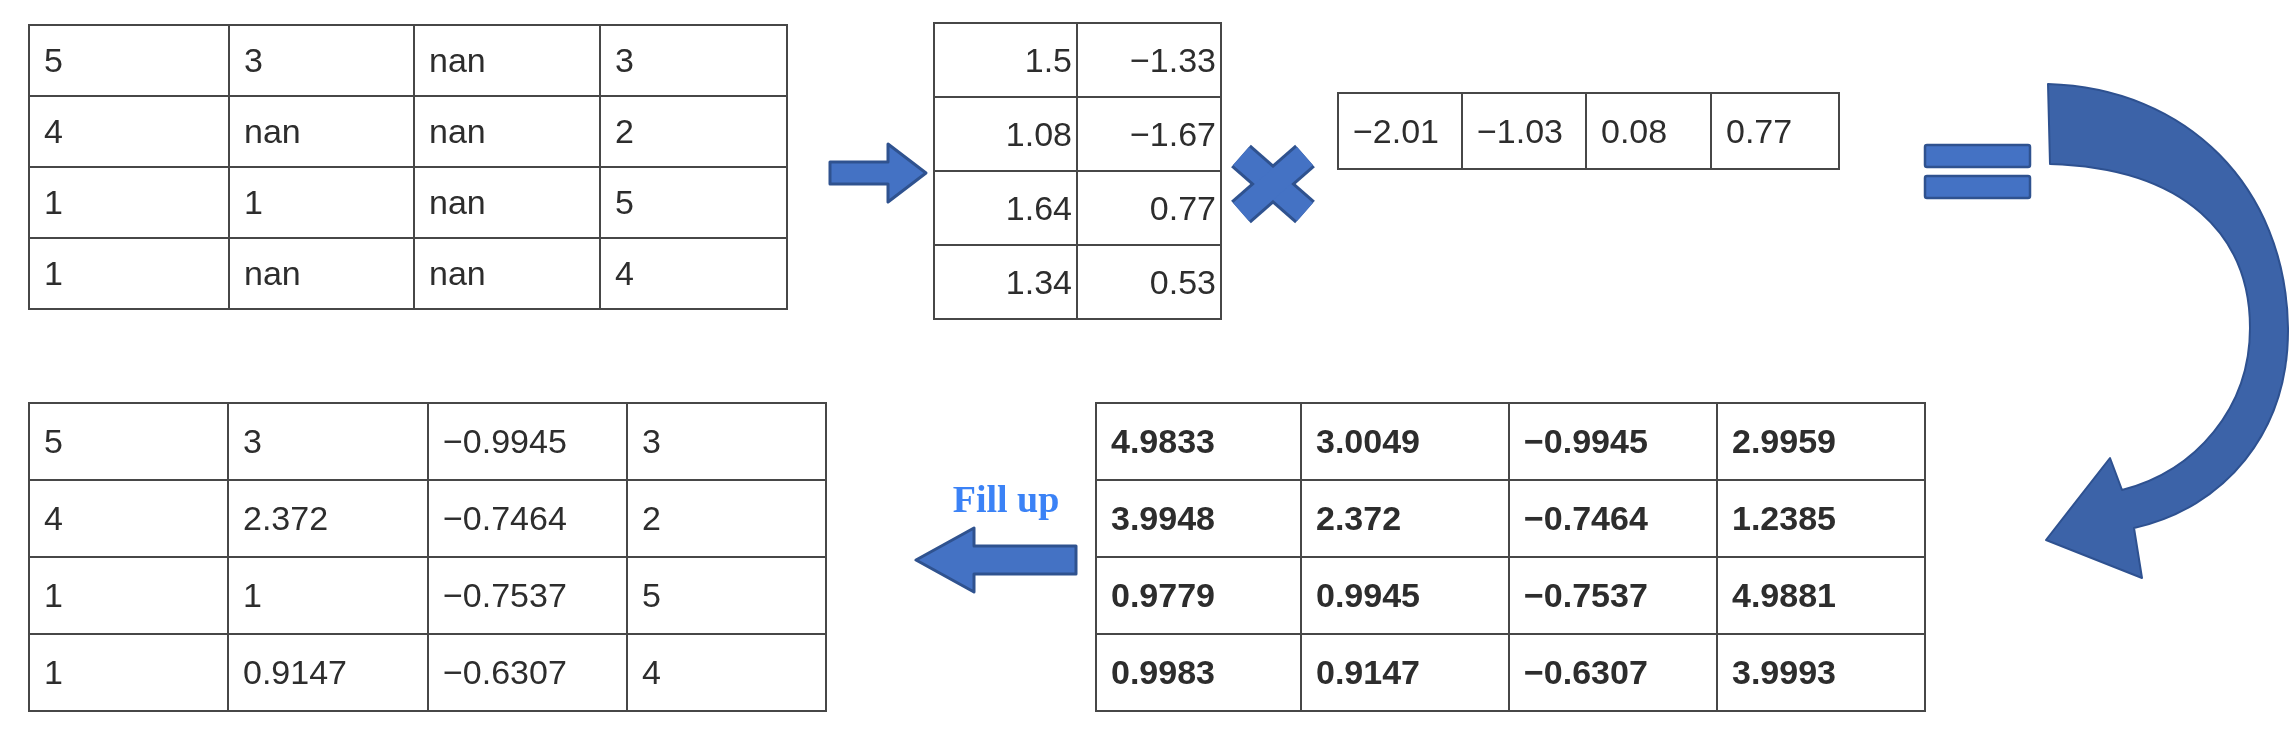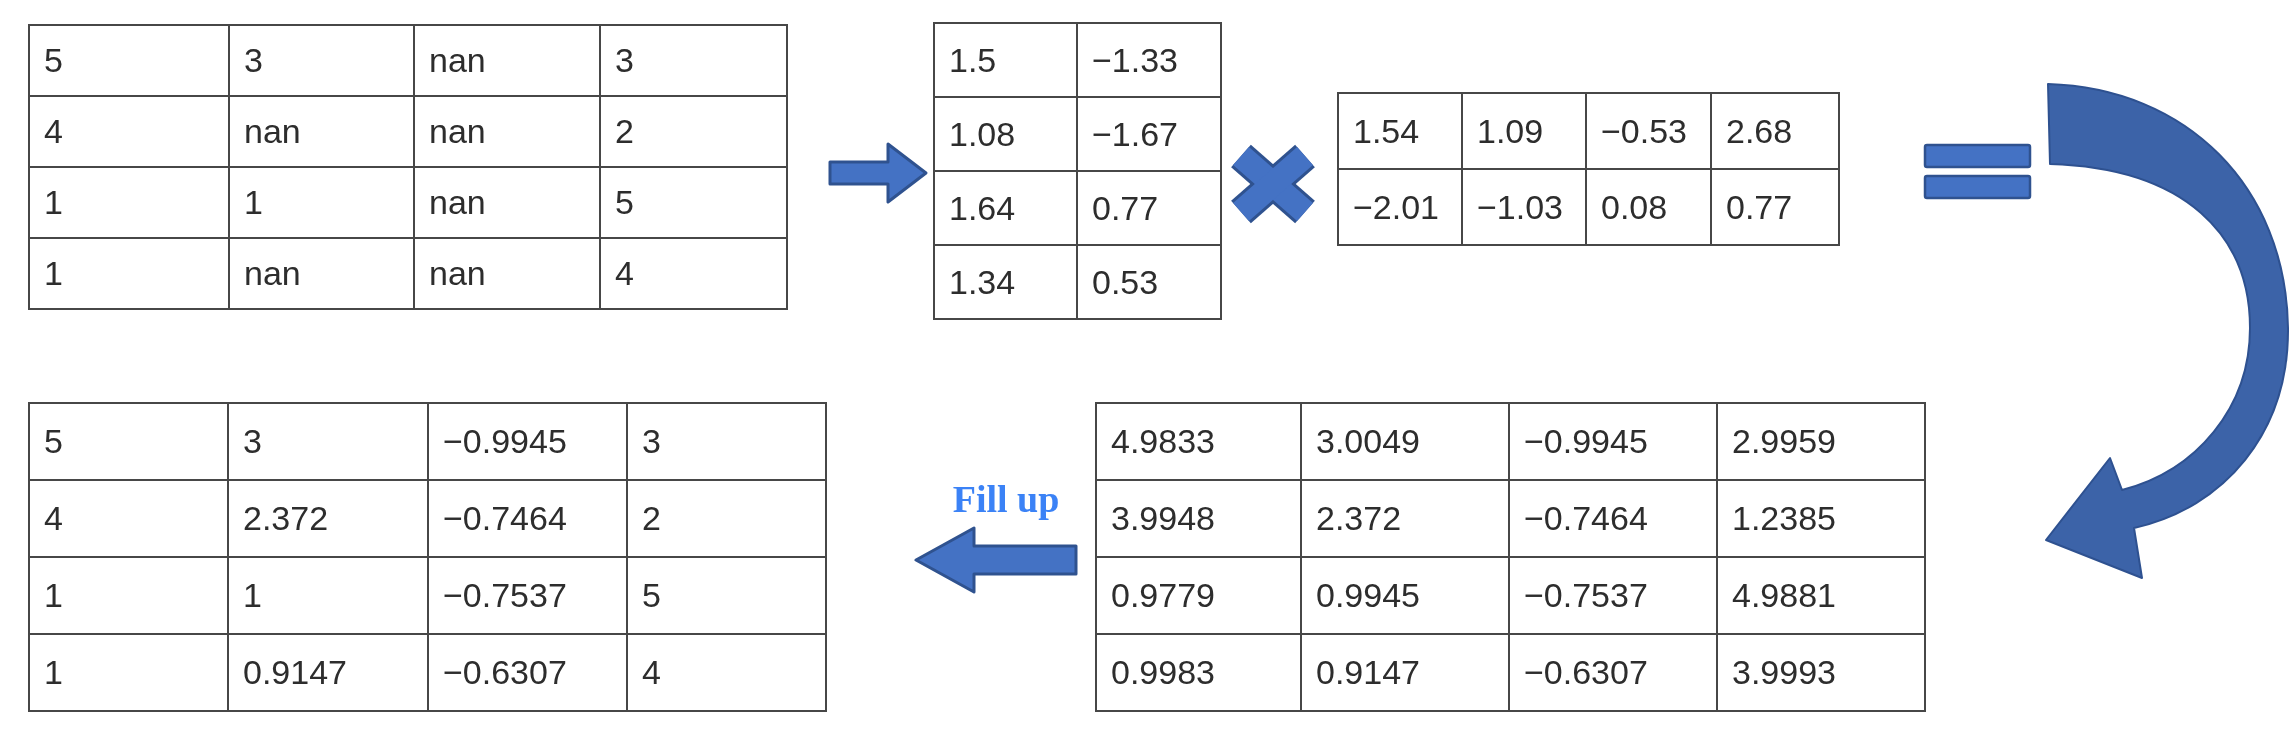--- a/index.html
+++ b/index.html
@@ -10,29 +10,29 @@
   table.mat {
     position:absolute; border-collapse:collapse; table-layout:fixed; background:#ffffff;
   }
   table.mat td {
     border:2.5px solid #474747;
     font-size:34px; color:#2d2d2d;
     padding:0 4px 0 14px; vertical-align:middle;
     white-space:nowrap; overflow:hidden;
   }
   #t-original td { height:69px; }
-  #t-user td     { height:72px; }
+  #t-user td     { height:72px;text-align:right; }
   #t-item td     { height:74px; }
   #t-product td  { height:75px; }
   #t-filled td   { height:75px; }
 
   #t-original { left:28px;   top:24px;  }
   #t-user     { left:933px;  top:22px;  }
   #t-item     { left:1337px; top:92px;  }
-  #t-product  { left:1095px; top:402px; }
+  #t-product  { left:1095px; top:402px;font-weight:bold; }
   #t-filled   { left:28px;   top:402px; }
 
   .icon { position:absolute; }
   #ic-right   { left:826px;  top:140px; }
   #ic-mult    { left:1227px; top:144px; }
   #ic-equals  { left:1922px; top:141px; }
   #ic-curve   { left:2036px; top:78px;  }
   #ic-fillarr { left:910px;  top:524px; }
 
   .fill-up-label {
@@ -122,26 +122,20 @@
   </svg>
 
   <table class="mat" id="t-item">
     <colgroup>
         <col style="width:124px">
         <col style="width:124px">
         <col style="width:125px">
         <col style="width:128px">
       </colgroup>
     <tbody>
-        <tr>
-      <td>1.54</td>
-      <td>1.09</td>
-      <td>−0.53</td>
-      <td>2.68</td>
-    </tr>
     <tr>
       <td>−2.01</td>
       <td>−1.03</td>
       <td>0.08</td>
       <td>0.77</td>
     </tr>
   </tbody>
     </table>
 
   <svg class="icon" id="ic-equals" width="112" height="62" viewBox="0 0 112 62">

